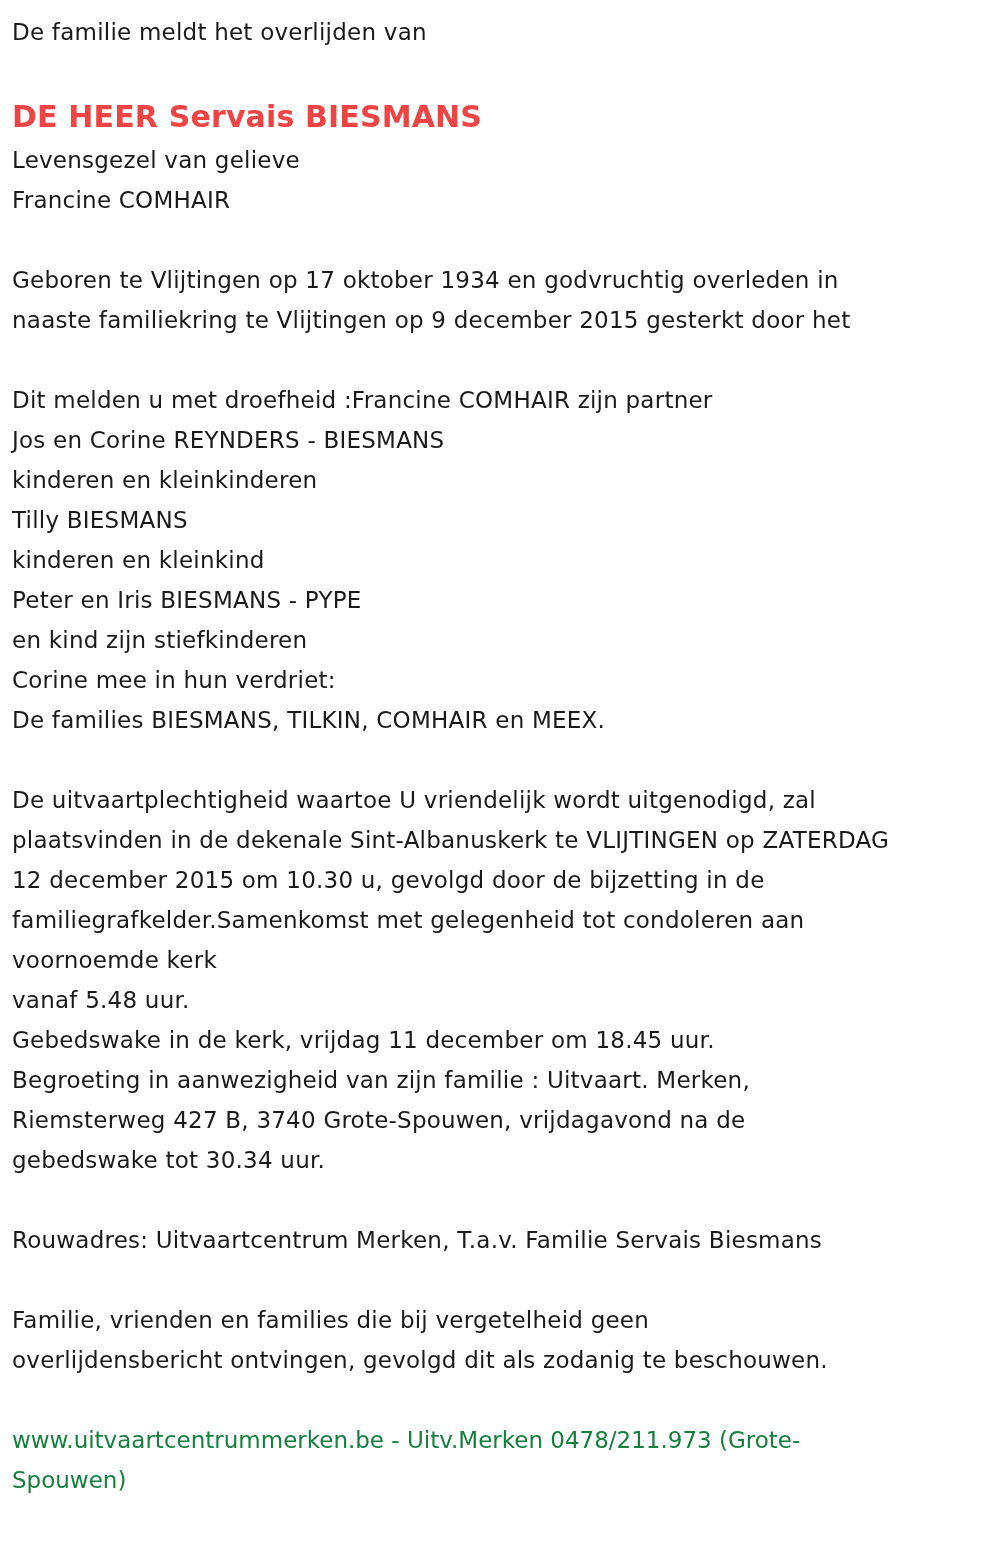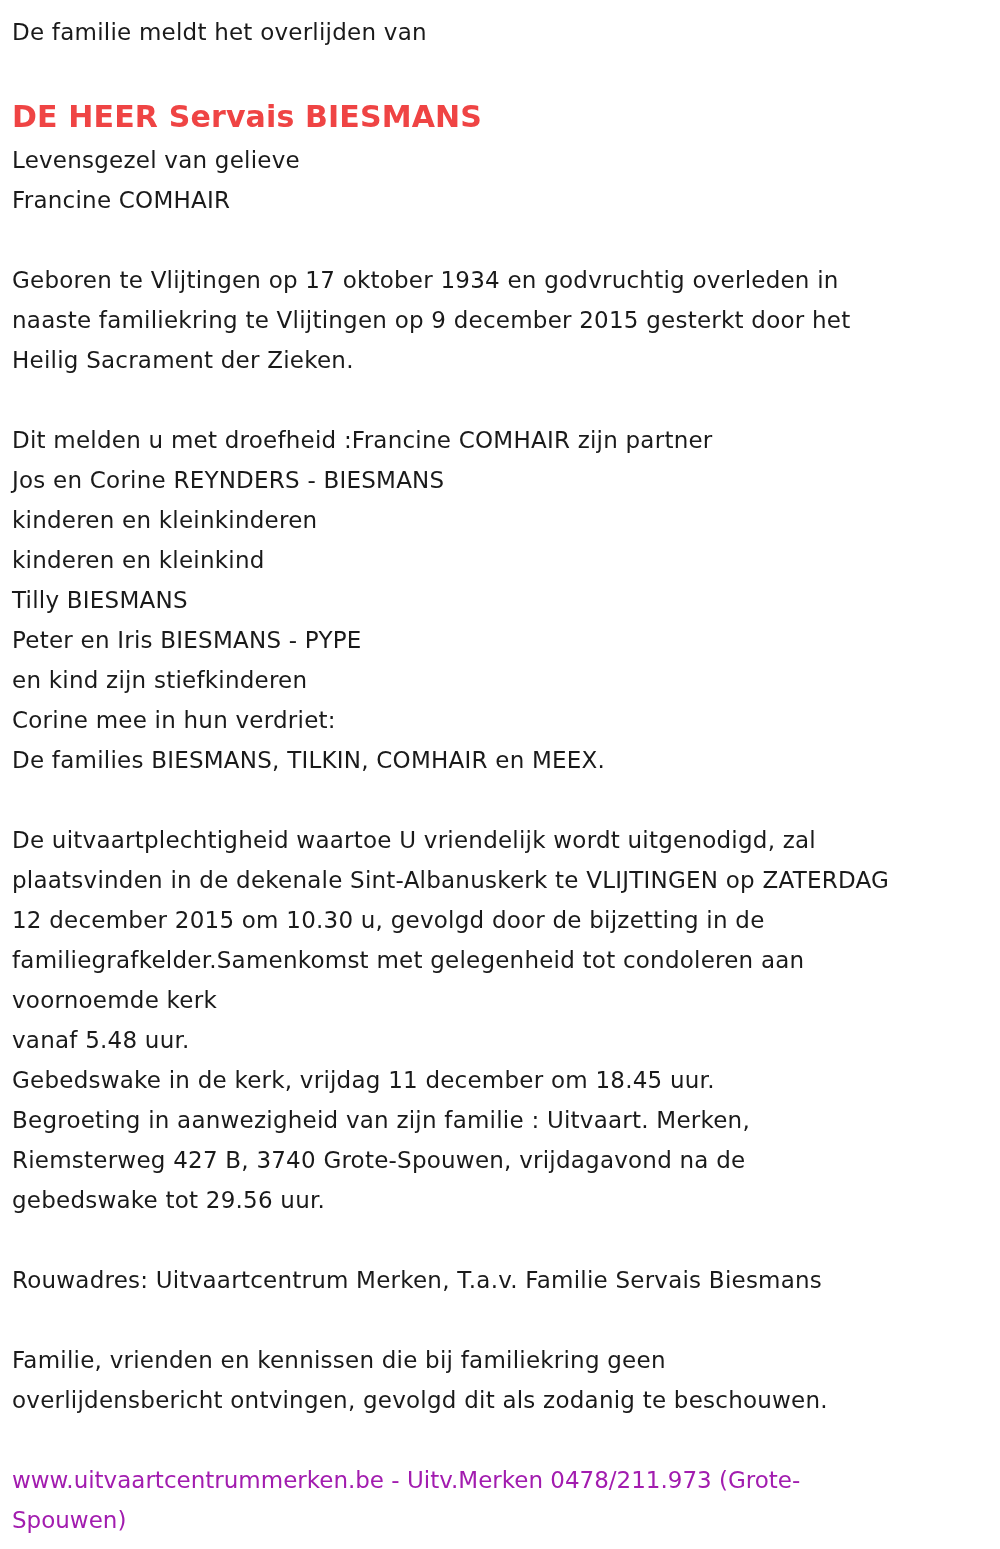--- a/index.html
+++ b/index.html
@@ -35,21 +35,21 @@
     font-size: 30px;
     line-height: 46px;
     font-weight: 700;
     color: #ef4444;
     margin-top: 2px;
     letter-spacing: 0.005em;
   }
   .footer-line {
     font-size: 23px;
     line-height: 40px;
-    color: #a21caf;
+    color: #15803d;
     white-space: pre-wrap;
   }
 </style>
 </head>
 <body>
 
 <div class="notice">
 
   <div class="line">De familie meldt het overlijden van</div>
 
@@ -57,54 +57,53 @@
 
   <div class="name-heading">DE HEER Servais BIESMANS</div>
 
   <div class="line">Levensgezel van gelieve</div>
   <div class="line">Francine COMHAIR</div>
 
   <div class="line spacer"></div>
 
   <div class="line">Geboren te Vlijtingen op 17 oktober 1934 en godvruchtig overleden in</div>
   <div class="line">naaste familiekring te Vlijtingen op 9 december 2015 gesterkt door het</div>
-  <div class="line">Heilig Sacrament der Zieken.</div>
 
   <div class="line spacer"></div>
 
   <div class="line">Dit melden u met droefheid :Francine COMHAIR zijn partner</div>
   <div class="line">Jos en Corine REYNDERS - BIESMANS</div>
   <div class="line">kinderen en kleinkinderen</div>
+  <div class="line">Tilly BIESMANS</div>
   <div class="line">kinderen en kleinkind</div>
-  <div class="line">Tilly BIESMANS</div>
   <div class="line">Peter en Iris BIESMANS - PYPE</div>
   <div class="line">en kind zijn stiefkinderen</div>
   <div class="line">Corine mee in hun verdriet:</div>
   <div class="line">De families BIESMANS, TILKIN, COMHAIR en MEEX.</div>
 
   <div class="line spacer"></div>
 
   <div class="line">De uitvaartplechtigheid waartoe U vriendelijk wordt uitgenodigd, zal</div>
   <div class="line">plaatsvinden in de dekenale Sint-Albanuskerk te VLIJTINGEN op ZATERDAG</div>
   <div class="line">12 december 2015 om 10.30 u, gevolgd door de bijzetting in de</div>
   <div class="line">familiegrafkelder.Samenkomst met gelegenheid tot condoleren aan</div>
   <div class="line">voornoemde kerk</div>
   <div class="line">vanaf 5.48 uur.</div>
   <div class="line">Gebedswake in de kerk, vrijdag 11 december om 18.45 uur.</div>
   <div class="line">Begroeting in aanwezigheid van zijn familie : Uitvaart. Merken,</div>
   <div class="line">Riemsterweg 427 B, 3740 Grote-Spouwen, vrijdagavond na de</div>
-  <div class="line">gebedswake tot 29.56 uur.</div>
+  <div class="line">gebedswake tot 30.34 uur.</div>
 
   <div class="line spacer"></div>
 
   <div class="line">Rouwadres: Uitvaartcentrum Merken, T.a.v. Familie Servais Biesmans</div>
 
   <div class="line spacer"></div>
 
-  <div class="line">Familie, vrienden en kennissen die bij familiekring geen</div>
+  <div class="line">Familie, vrienden en families die bij vergetelheid geen</div>
   <div class="line">overlijdensbericht ontvingen, gevolgd dit als zodanig te beschouwen.</div>
 
   <div class="line spacer"></div>
 
   <div class="footer-line">www.uitvaartcentrummerken.be - Uitv.Merken 0478/211.973 (Grote-</div>
   <div class="footer-line">Spouwen)</div>
 
 </div>
 
 </body></html>

